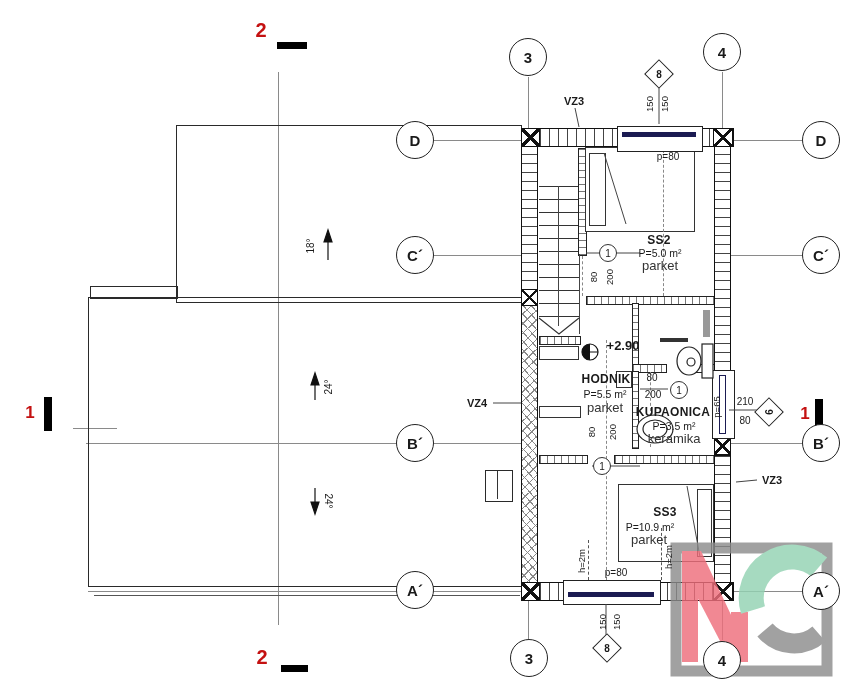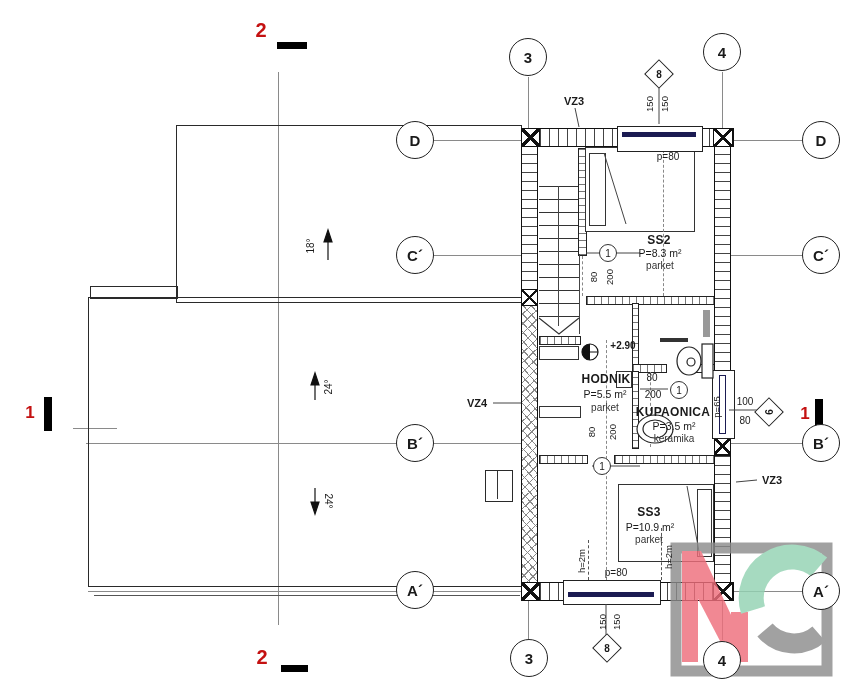--- a/index.html
+++ b/index.html
@@ -32,36 +32,36 @@
   .band{position:absolute;background:#1b1b52;}
   .furn{position:absolute;background:#fff;border:1.2px solid #333;}
   
   .ctr{position:absolute;transform:translate(-50%,-50%);white-space:nowrap;}
   .r90{transform:translate(-50%,-50%) rotate(-90deg);}
   .r90cw{transform:translate(-50%,-50%) rotate(90deg);}
   .dim{font-size:10px;}
   .dimr{font-size:9.5px;}
   .roomname{font-weight:bold;font-size:12px;letter-spacing:.3px;}
   .roomarea{font-size:10.5px;}
-  .roomfloor{font-size:10px;color:#333;}
+  .roomfloor{font-size:13px;color:#333;}
   .vz{font-weight:bold;font-size:11px;}
   .sec{color:#c41111;font-weight:bold;font-size:20px;}
   .bar{position:absolute;background:#000;}
   .gcirc{position:absolute;width:38px;height:38px;border:1.4px solid #222;border-radius:50%;
          background:#fff;display:flex;align-items:center;justify-content:center;
          font-weight:bold;font-size:15px;transform:translate(-50%,-50%);box-sizing:border-box;}
   .mcirc{position:absolute;width:18px;height:18px;border:1px solid #333;border-radius:50%;
          background:#fff;display:flex;align-items:center;justify-content:center;
          font-size:10px;transform:translate(-50%,-50%);box-sizing:border-box;}
   .dia{position:absolute;width:21px;height:21px;border:1.4px solid #222;background:#fff;
        transform:translate(-50%,-50%) rotate(45deg);box-sizing:border-box;}
   .dia span{display:flex;width:100%;height:100%;align-items:center;justify-content:center;
        transform:rotate(-45deg);font-weight:bold;font-size:10px;}
   .dia.side span{transform:rotate(-135deg);}
-  .elev{font-weight:bold;font-size:10px;}
+  .elev{font-weight:bold;font-size:13px;}
   svg{position:absolute;left:0;top:0;pointer-events:none;}
 </style>
 </head>
 <body>
 
 <div id="plan">
 
   <div class="vl" style="left:278px;top:72px;height:553px;"></div>
   <div class="hl" style="left:434px;top:140px;width:368px;"></div>
   <div class="hl" style="left:434px;top:255px;width:368px;"></div>
@@ -260,46 +260,46 @@
   <div class="ctr vz" style="left:477px;top:403px;">VZ4</div>
   <div class="ctr vz" style="left:772px;top:480px;">VZ3</div>
 
   <div class="ctr dim" style="left:668px;top:156px;">p=80</div>
   <div class="ctr dim" style="left:616px;top:572px;">p=80</div>
   <div class="ctr dimr r90" style="left:716px;top:407px;">p=65</div>
   <div class="ctr dimr r90" style="left:649px;top:104px;">150</div>
   <div class="ctr dimr r90" style="left:664px;top:104px;">150</div>
   <div class="ctr dimr r90" style="left:602px;top:622px;">150</div>
   <div class="ctr dimr r90" style="left:616px;top:622px;">150</div>
-  <div class="ctr dim" style="left:745px;top:401px;">100</div>
+  <div class="ctr dim" style="left:745px;top:401px;">210</div>
   <div class="ctr dim" style="left:745px;top:420px;">80</div>
   <div class="ctr dimr r90" style="left:593px;top:277px;">80</div>
   <div class="ctr dimr r90" style="left:609px;top:277px;">200</div>
   <div class="ctr dim" style="left:652px;top:377px;">80</div>
   <div class="ctr dim" style="left:653px;top:394px;">200</div>
   <div class="ctr dimr r90" style="left:591px;top:432px;">80</div>
   <div class="ctr dimr r90" style="left:612px;top:432px;">200</div>
   <div class="ctr dimr r90" style="left:581px;top:561px;">h=2m</div>
   <div class="ctr dimr r90" style="left:668px;top:557px;">h=2m</div>
 
   <div class="ctr dim r90" style="left:310px;top:246px;">18°</div>
   <div class="ctr dim r90" style="left:328px;top:387px;">24°</div>
   <div class="ctr dim r90cw" style="left:328px;top:501px;">24°</div>
 
   <div class="ctr elev" style="left:623px;top:345px;">+2.90</div>
 
   <div class="ctr roomname" style="left:659px;top:240px;">SS2</div>
-  <div class="ctr roomarea" style="left:660px;top:253px;">P=8.3 m²</div>
+  <div class="ctr roomarea" style="left:660px;top:253px;">P=5.0 m²</div>
   <div class="ctr roomfloor" style="left:660px;top:265px;">parket</div>
 
   <div class="ctr roomname" style="left:606px;top:379px;">HODNIK</div>
   <div class="ctr roomarea" style="left:605px;top:394px;">P=5.5 m²</div>
   <div class="ctr roomfloor" style="left:605px;top:407px;">parket</div>
 
   <div class="ctr roomname" style="left:673px;top:412px;">KUPAONICA</div>
   <div class="ctr roomarea" style="left:674px;top:426px;">P=3.5 m²</div>
   <div class="ctr roomfloor" style="left:674px;top:438px;">keramika</div>
 
-  <div class="ctr roomname" style="left:649px;top:512px;">SS3</div>
+  <div class="ctr roomname" style="left:665px;top:512px;">SS3</div>
   <div class="ctr roomarea" style="left:650px;top:527px;">P=10.9 m²</div>
   <div class="ctr roomfloor" style="left:649px;top:539px;">parket</div>
 
 </div>
 
 </body></html>

